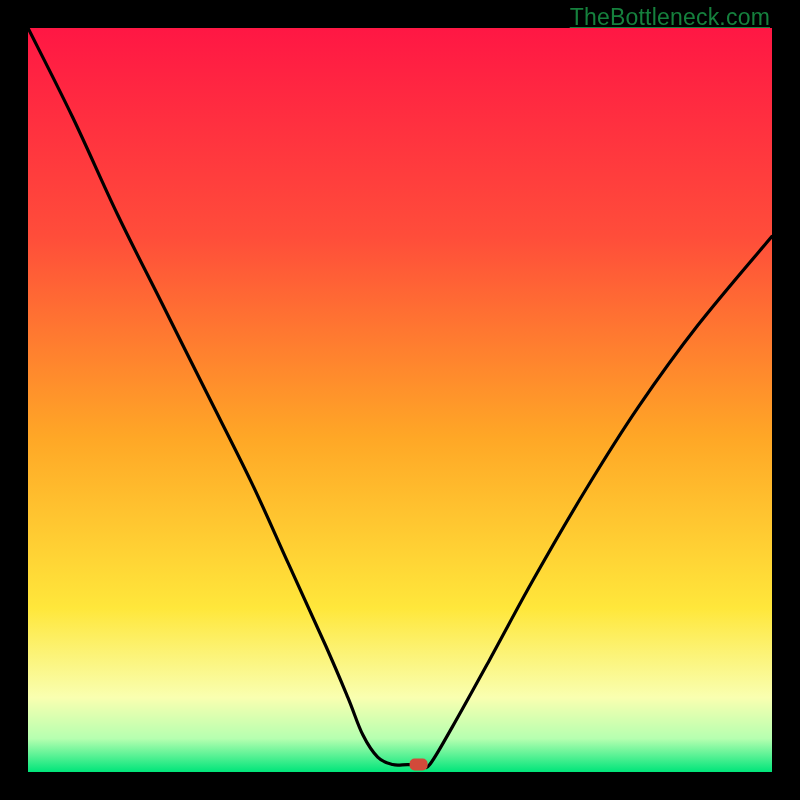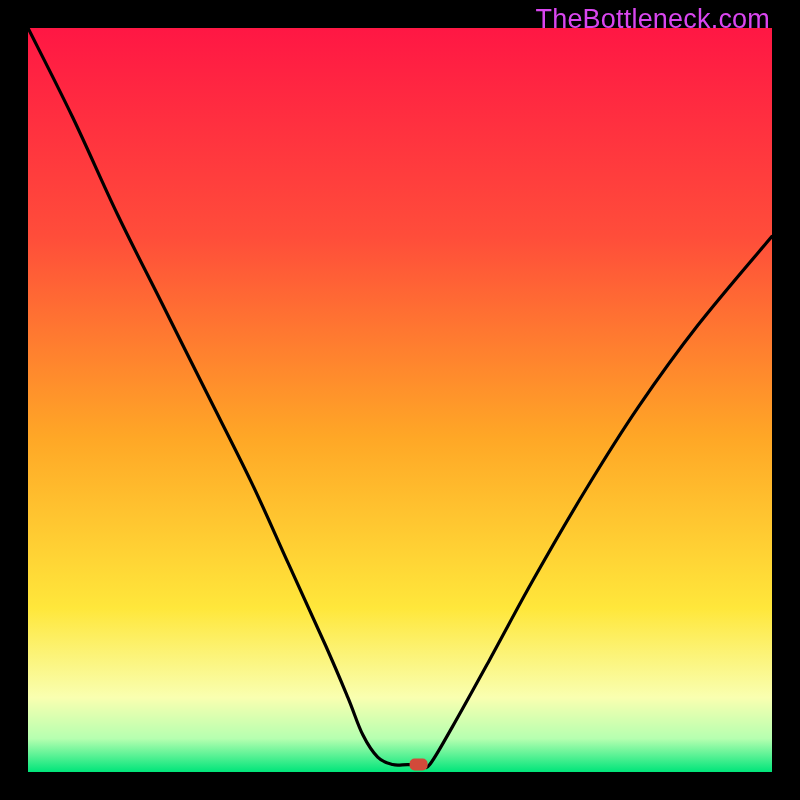--- a/index.html
+++ b/index.html
@@ -24,22 +24,22 @@
     left: 28px;
     top: 28px;
     width: 744px;
     height: 744px;
     
   }
   .watermark {
     position: absolute;
     top: 4px;
     right: 30px;
-    color: #d946ef;
-    font-size: 27px;
+    color: #15803d;
+    font-size: 23px;
     font-weight: 400;
     letter-spacing: 0.2px;
     text-decoration: underline;
   }
   svg { display: block; }
 </style>
 </head>
 <body>
 
 <div class="frame">

